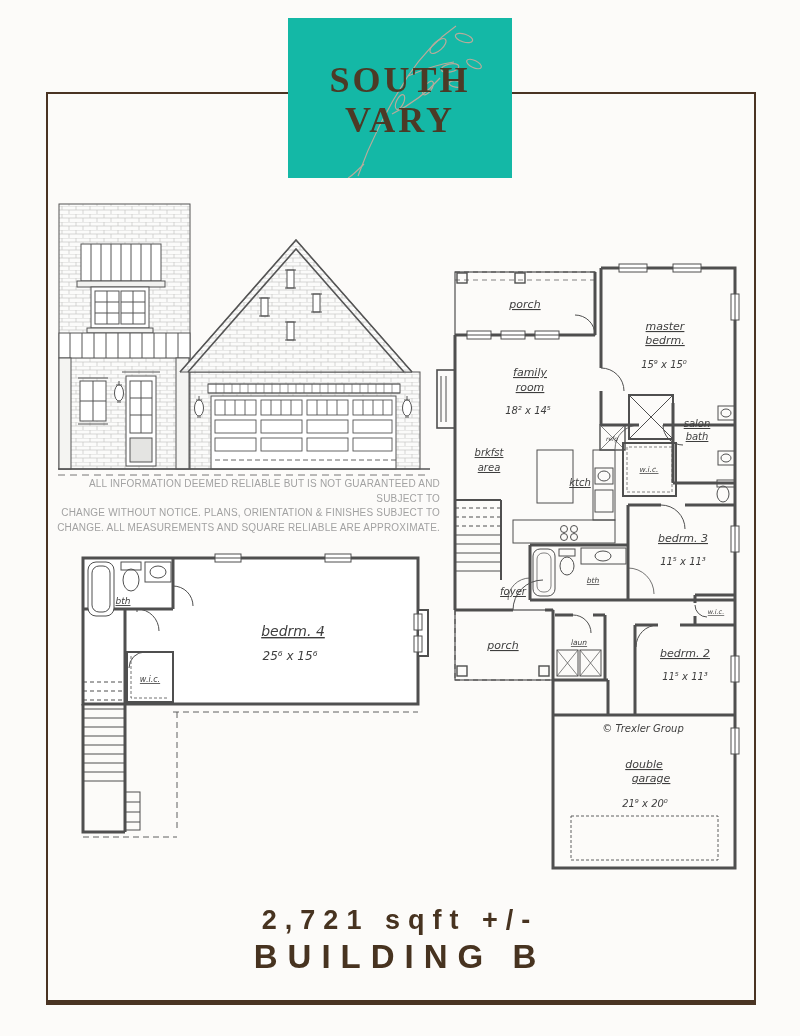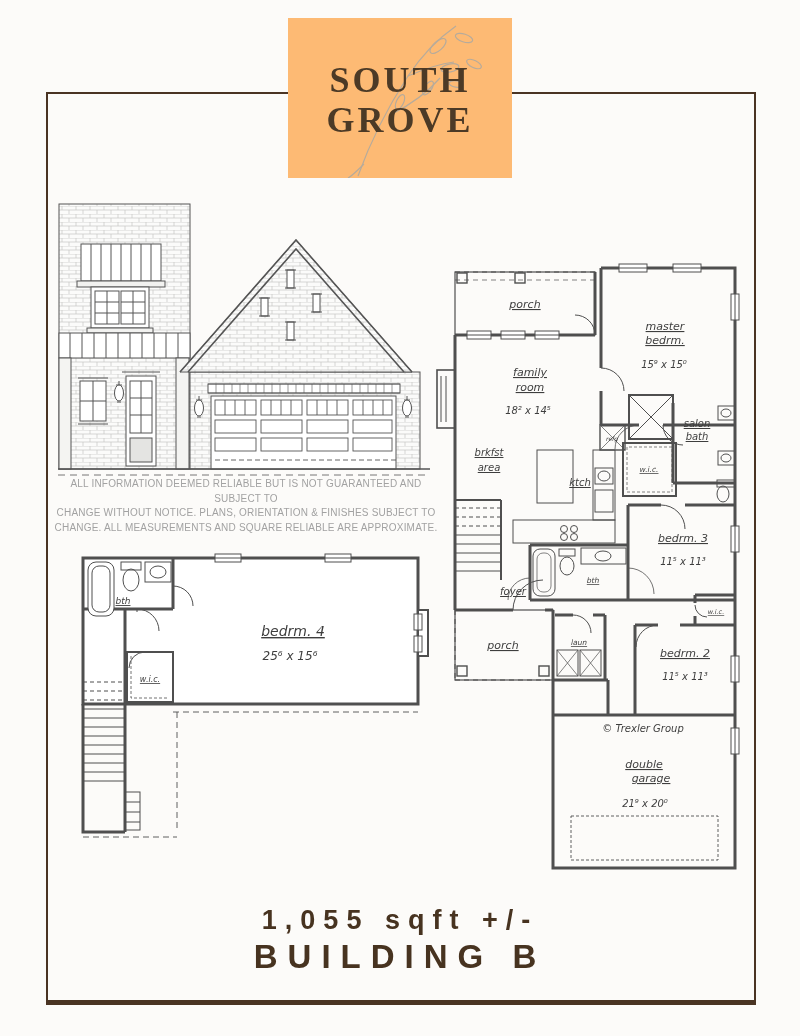--- a/index.html
+++ b/index.html
@@ -1,31 +1,31 @@
 <!DOCTYPE html>
 <html><head>
 <meta charset="utf-8">
 <style>
   html,body{margin:0;padding:0;background:#ffffff;}
   .page{position:relative;width:800px;height:1036px;background:#fcfbf9;overflow:hidden;
         font-family:"Liberation Sans",sans-serif;}
   .frame{position:absolute;left:46px;top:92px;width:706px;height:906px;
          border:2px solid #4a3423;border-bottom-width:5px;z-index:1;}
   
-  .logo{position:absolute;left:288px;top:18px;width:224px;height:160px;background:#fdba74;
+  .logo{position:absolute;left:288px;top:18px;width:224px;height:160px;background:#14b8a6;
         z-index:2;text-align:center;}
   .logo .branch{position:absolute;left:0;top:0;z-index:1;}
   .logo .word{position:relative;z-index:2;display:block;
         font-family:"Liberation Serif",serif;font-weight:700;color:#4c3a26;
         font-size:36px;line-height:40px;letter-spacing:3px;}
   .logo .w1{margin-top:42px;}
   
   .disclaimer{position:absolute;left:52px;top:477px;width:388px;text-align:center;
         color:#a2a2a2;font-size:10px;line-height:14.5px;letter-spacing:.2px;z-index:2;}
-  .disclaimer span{display:block;}
+  .disclaimer span{display:block;text-align:right;}
   
   .footer{position:absolute;left:46px;top:903px;width:708px;text-align:center;
         color:#473320;z-index:2;}
   .footer .sqft{font-size:27px;font-weight:700;letter-spacing:8px;line-height:34px;}
   .footer .bldg{font-size:33px;font-weight:700;letter-spacing:10px;line-height:40px;}
   
   .elev{position:absolute;left:58px;top:182px;z-index:2;}
   .planU{position:absolute;left:75px;top:552px;z-index:2;}
   .planM{position:absolute;left:433px;top:258px;z-index:2;}
   svg text{font-family:"DejaVu Sans",sans-serif;font-style:italic;fill:#3e3e3e;}
@@ -47,21 +47,21 @@
         <ellipse cx="150" cy="28" rx="10" ry="4.5" transform="rotate(-42 150 28)"></ellipse>
         <ellipse cx="176" cy="20" rx="9" ry="4" transform="rotate(18 176 20)"></ellipse>
         <ellipse cx="162" cy="50" rx="9" ry="4" transform="rotate(-12 162 50)"></ellipse>
         <ellipse cx="186" cy="46" rx="8" ry="3.6" transform="rotate(26 186 46)"></ellipse>
         <ellipse cx="140" cy="70" rx="8" ry="3.6" transform="rotate(-55 140 70)"></ellipse>
         <ellipse cx="112" cy="84" rx="8" ry="3.6" transform="rotate(-65 112 84)"></ellipse>
         <ellipse cx="168" cy="66" rx="7" ry="3.2" transform="rotate(8 168 66)"></ellipse>
       </g>
     </svg>
     <span class="word w1">SOUTH</span>
-    <span class="word">GROVE</span>
+    <span class="word">VARY</span>
   </div>
 
   <svg class="elev" width="372" height="300" viewBox="0 0 372 300">
     <defs>
       <pattern id="brick" width="14" height="8" patternUnits="userSpaceOnUse">
         <rect width="14" height="8" fill="#fbfbfa"></rect>
         <path d="M0,0 H14 M0,4 H14 M4,0 V4 M11,4 V8" stroke="#c6c6c3" stroke-width="0.7" fill="none"></path>
       </pattern>
     </defs>
     <g stroke="#555" fill="none" stroke-width="1">
@@ -336,16 +336,16 @@
     <text x="252" y="399" font-size="11" text-anchor="middle" class="rlbl">bedrm. 2</text>
     <text x="252" y="422" font-size="10" text-anchor="middle">11⁵ x 11³</text>
     <text x="283" y="356" font-size="6.5" text-anchor="middle" class="rlbl">w.i.c.</text>
     <text x="210" y="474" font-size="10" text-anchor="middle">© Trexler Group</text>
     <text x="211" y="510" font-size="11" text-anchor="middle" class="rlbl">double</text>
     <text x="218" y="524" font-size="11" text-anchor="middle" class="rlbl">garage</text>
     <text x="212" y="549" font-size="10" text-anchor="middle">21⁹ x 20⁰</text>
   </svg>
 
   <div class="footer">
-    <div class="sqft">1,055 sqft +/-</div>
+    <div class="sqft">2,721 sqft +/-</div>
     <div class="bldg">BUILDING B</div>
   </div>
 </div>
 
 </body></html>

